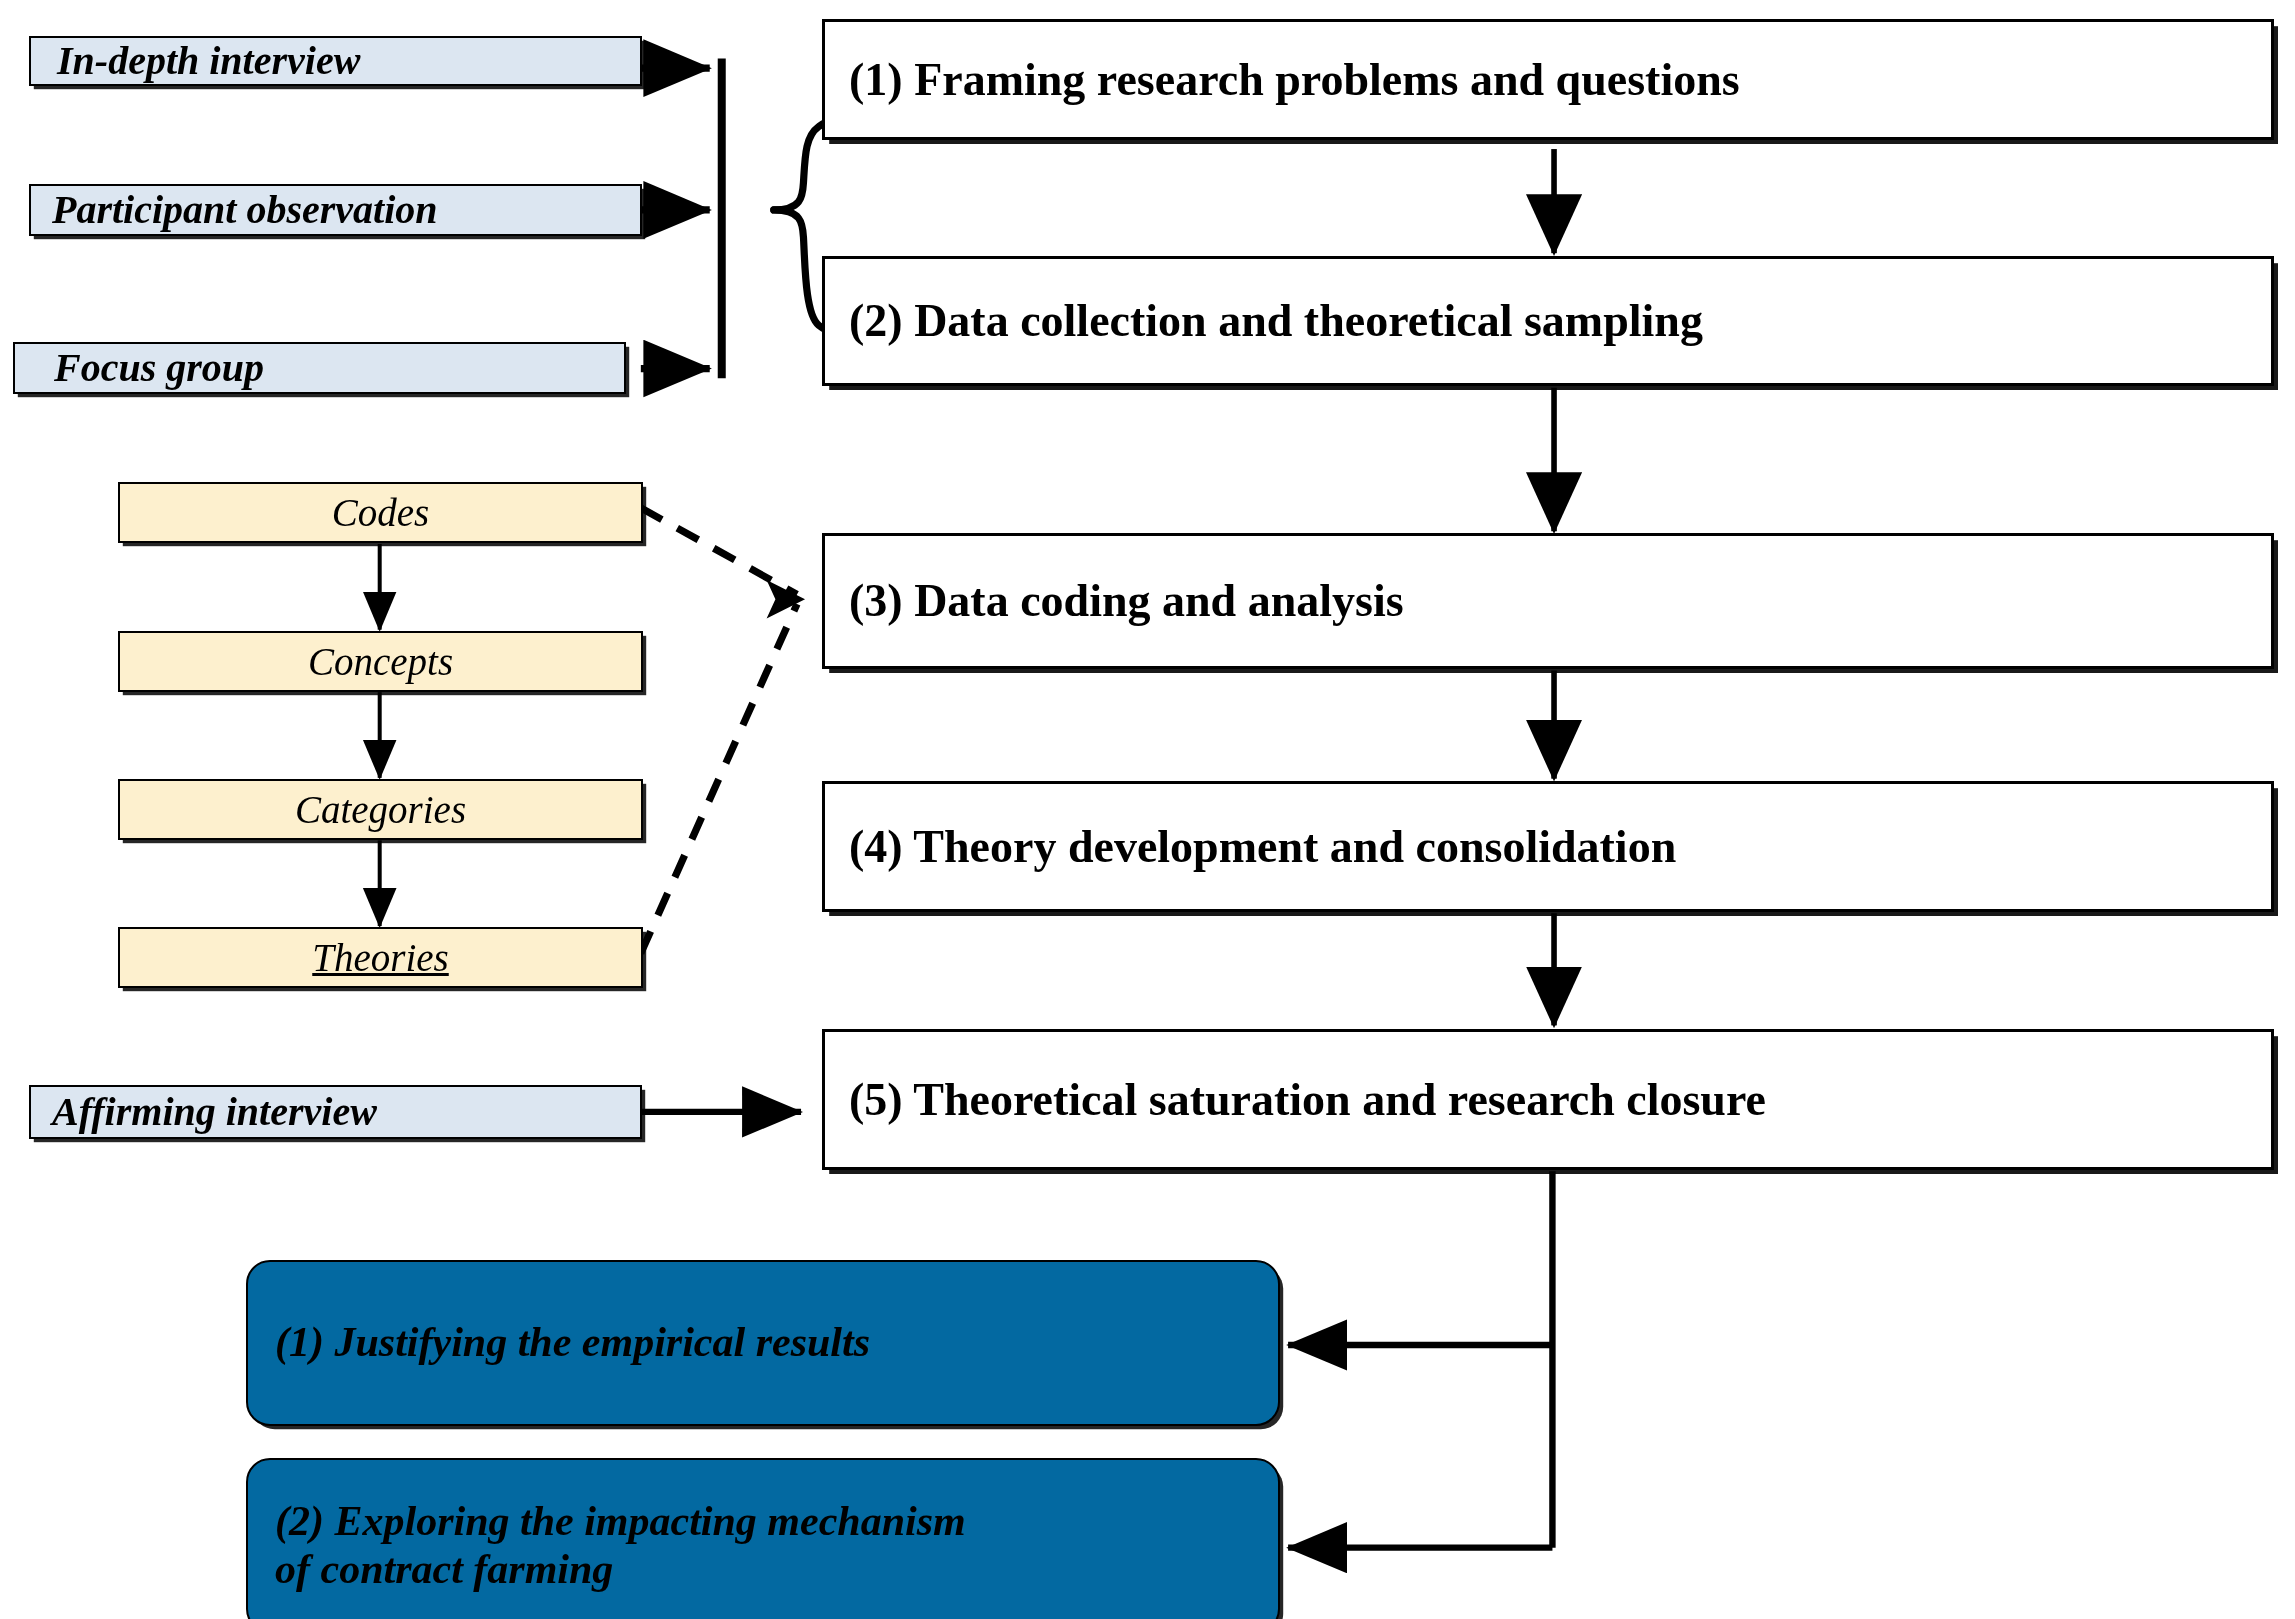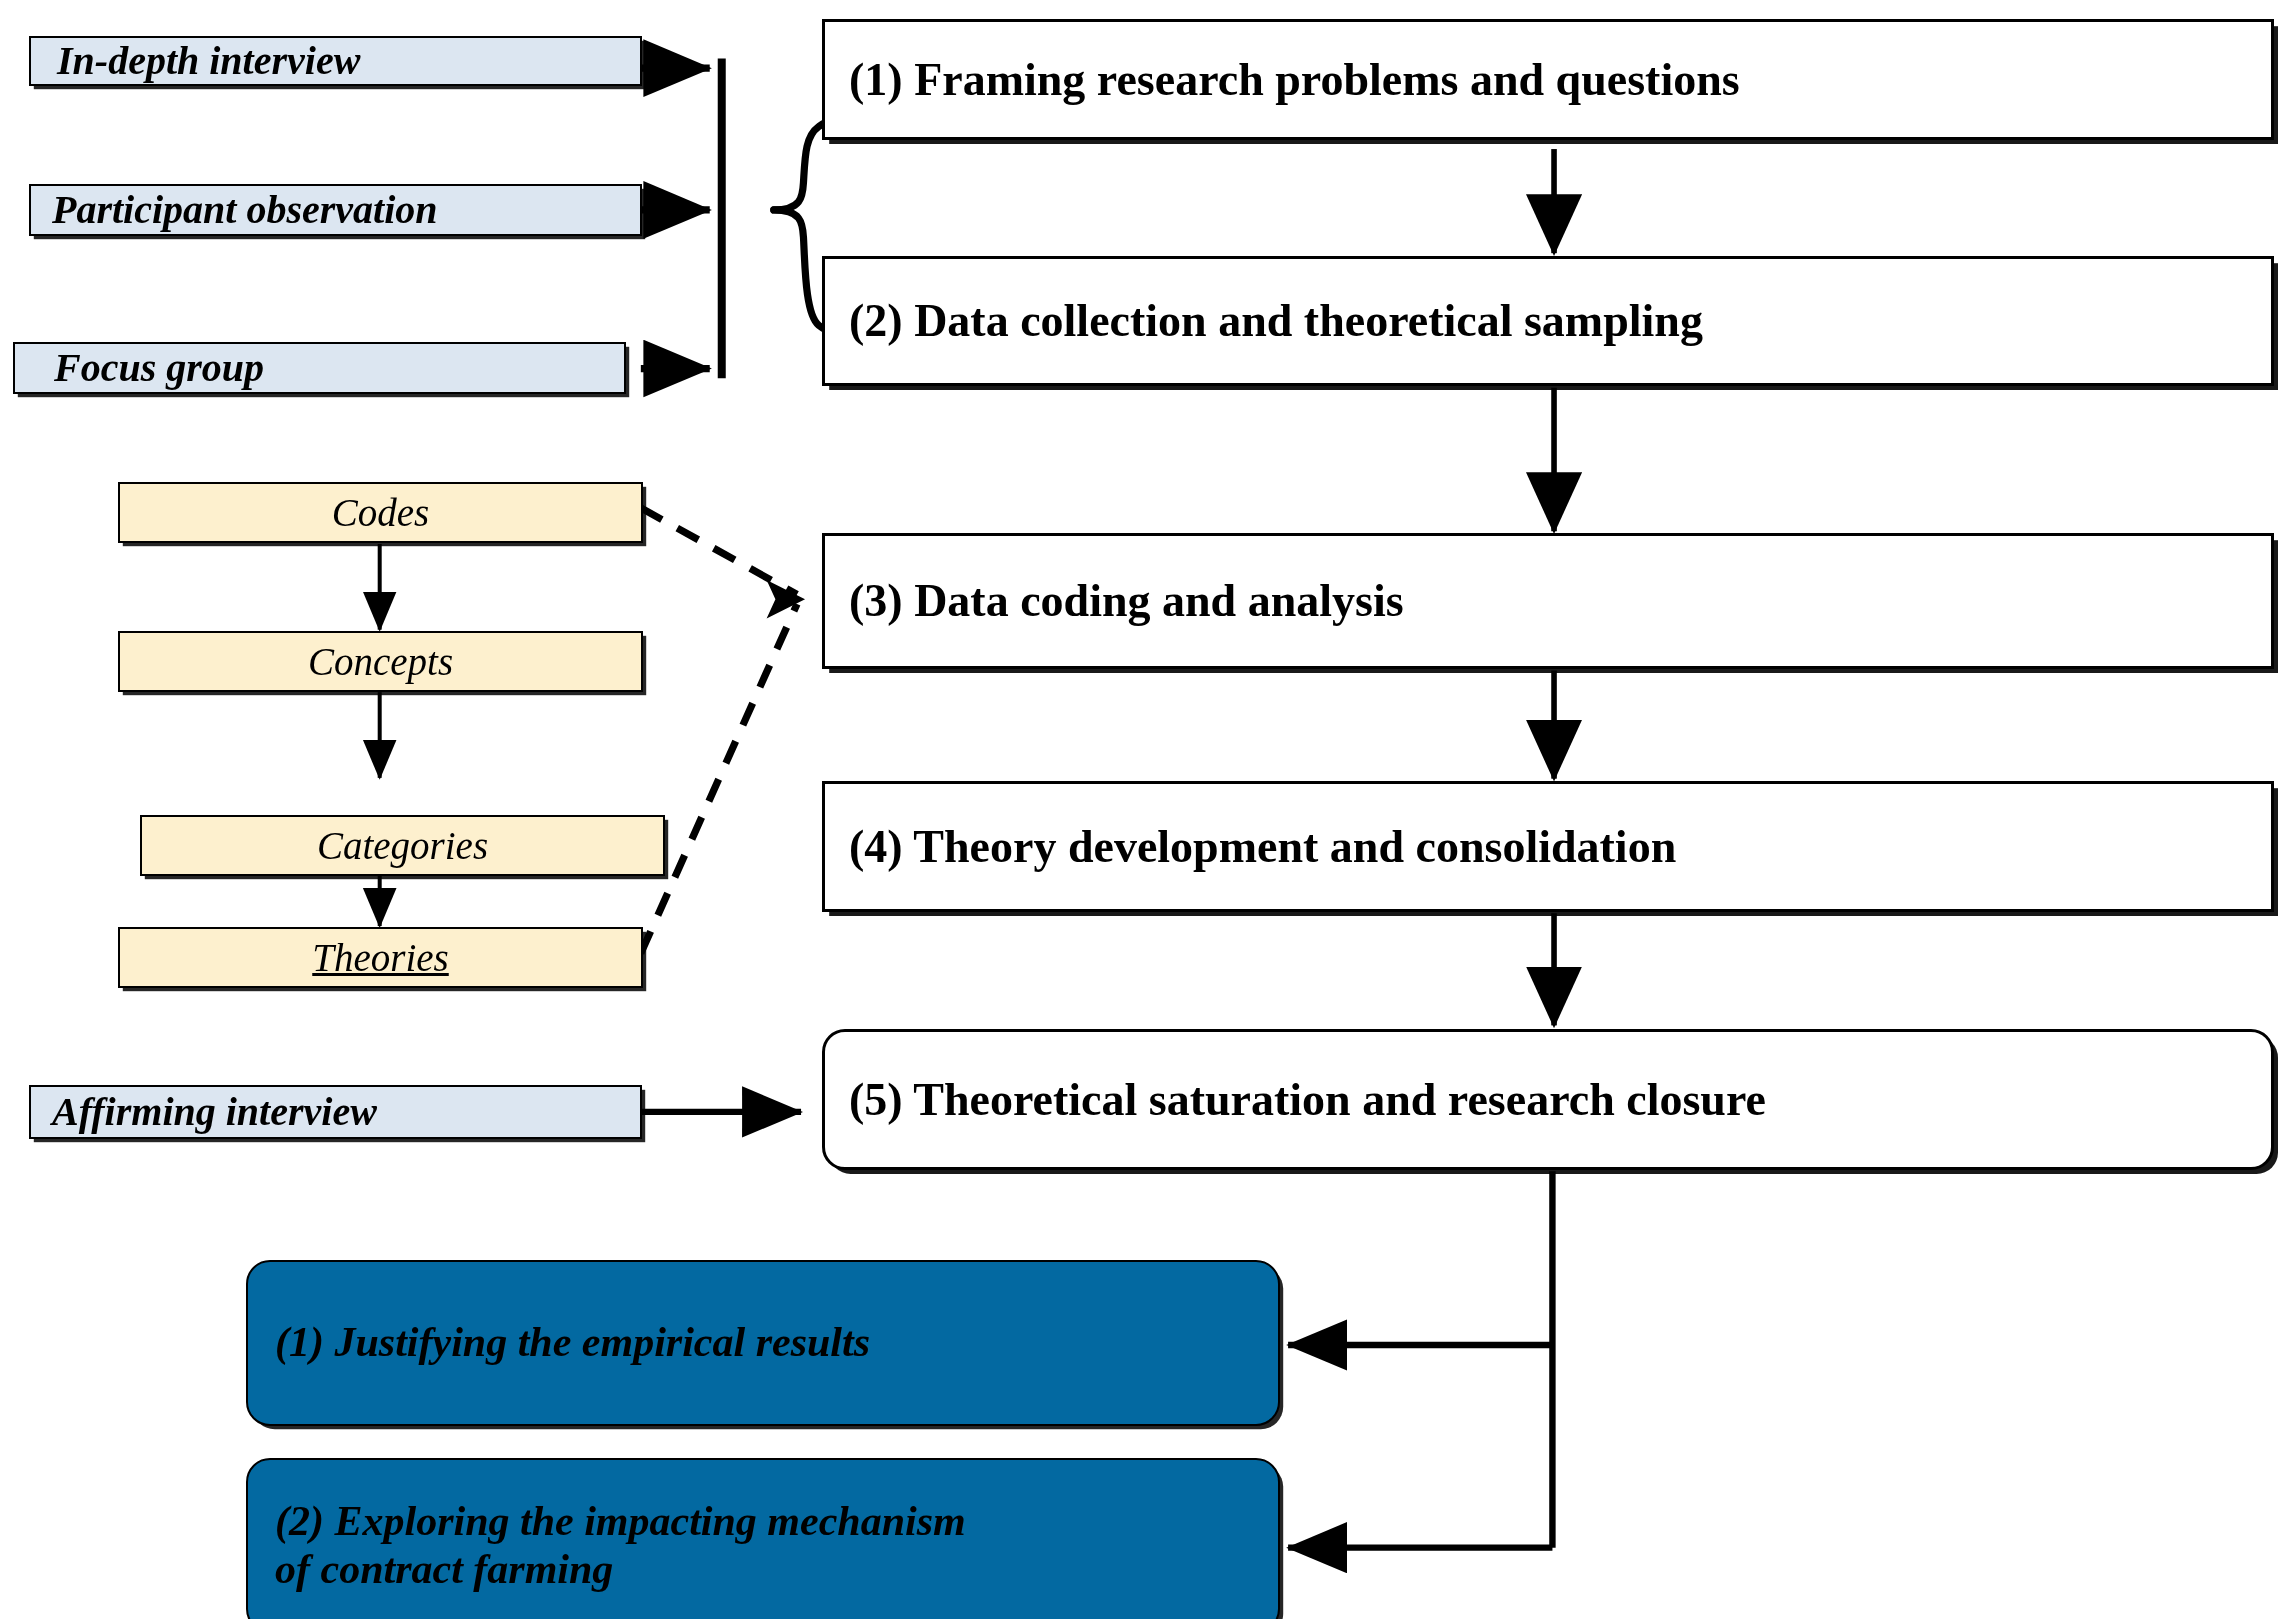--- a/index.html
+++ b/index.html
@@ -167,21 +167,21 @@
   <div class="node src-box" style="left:13px; top:342px; width:613px; height:52px;padding-left:39px;">
     <span>Focus group</span>
   </div>
 
   <div class="node lad-box" style="left:118px; top:482px; width:525px; height:61px;align-items:center;">
     <span>Codes</span>
   </div>
   <div class="node lad-box" style="left:118px; top:631px; width:525px; height:61px;">
     <span>Concepts</span>
   </div>
-  <div class="node lad-box" style="left:118px; top:815px; width:525px; height:61px;margin-left:22px;">
+  <div class="node lad-box" style="left:118px; top:779px; width:525px; height:61px;">
     <span>Categories</span>
   </div>
   <div class="node lad-box" style="left:118px; top:927px; width:525px; height:61px;text-decoration:underline;">
     <span>Theories</span>
   </div>
 
   <div class="node src-box" style="left:29px; top:1085px; width:613px; height:54px;">
     <span>Affirming interview</span>
   </div>
 
@@ -190,21 +190,21 @@
   </div>
   <div class="node stage-box" style="left:822px; top:256px; width:1452px; height:130px;">
     <span>(2) Data collection and theoretical sampling</span>
   </div>
   <div class="node stage-box" style="left:822px; top:533px; width:1452px; height:136px;">
     <span>(3) Data coding and analysis</span>
   </div>
   <div class="node stage-box" style="left:822px; top:781px; width:1452px; height:131px;">
     <span>(4) Theory development and consolidation</span>
   </div>
-  <div class="node stage-box" style="left:822px; top:1029px; width:1452px; height:141px;border-radius:23px;">
+  <div class="node stage-box" style="left:822px; top:1029px; width:1452px; height:141px;">
     <span>(5) Theoretical saturation and research closure</span>
   </div>
 
   <div class="node out-box" style="left:246px; top:1260px; width:1034px; height:166px;">
     <span>(1) Justifying the empirical results</span>
   </div>
 
   <div class="node out-box" style="left:246px; top:1458px; width:1034px; height:175px;">
     <span class="two-line">
       <span>(2) Exploring the impacting mechanism</span>

